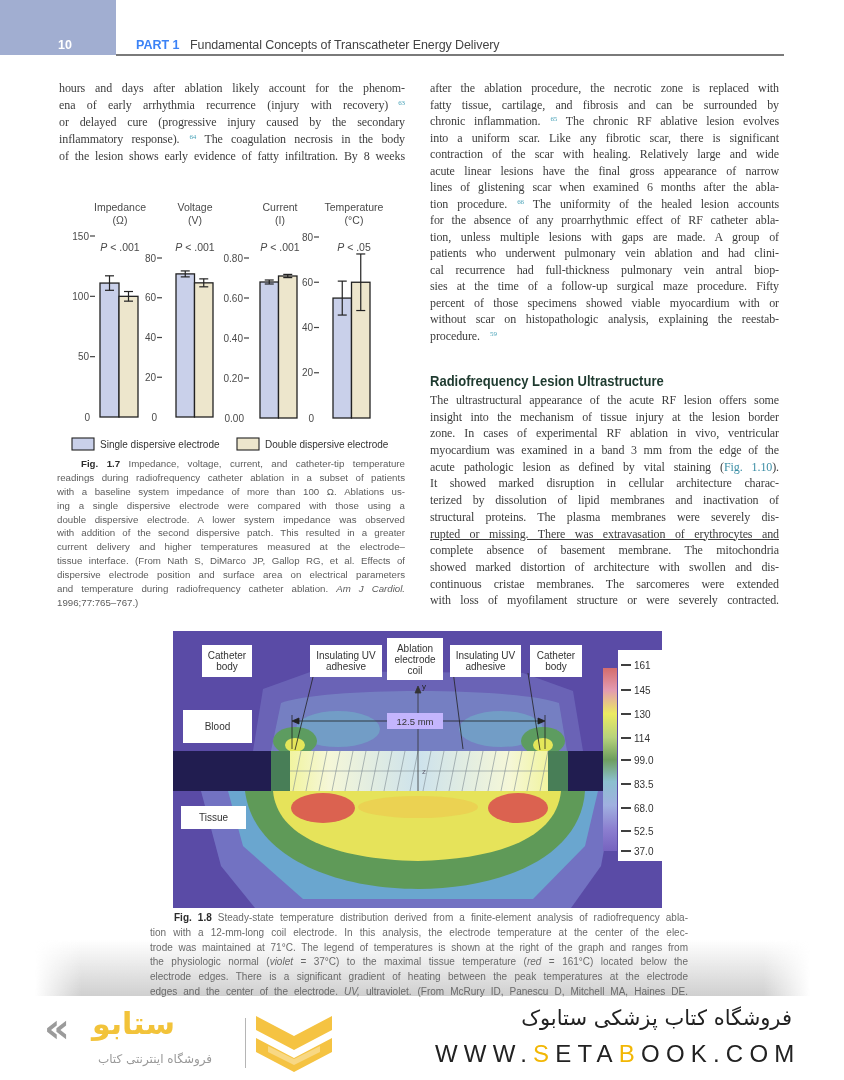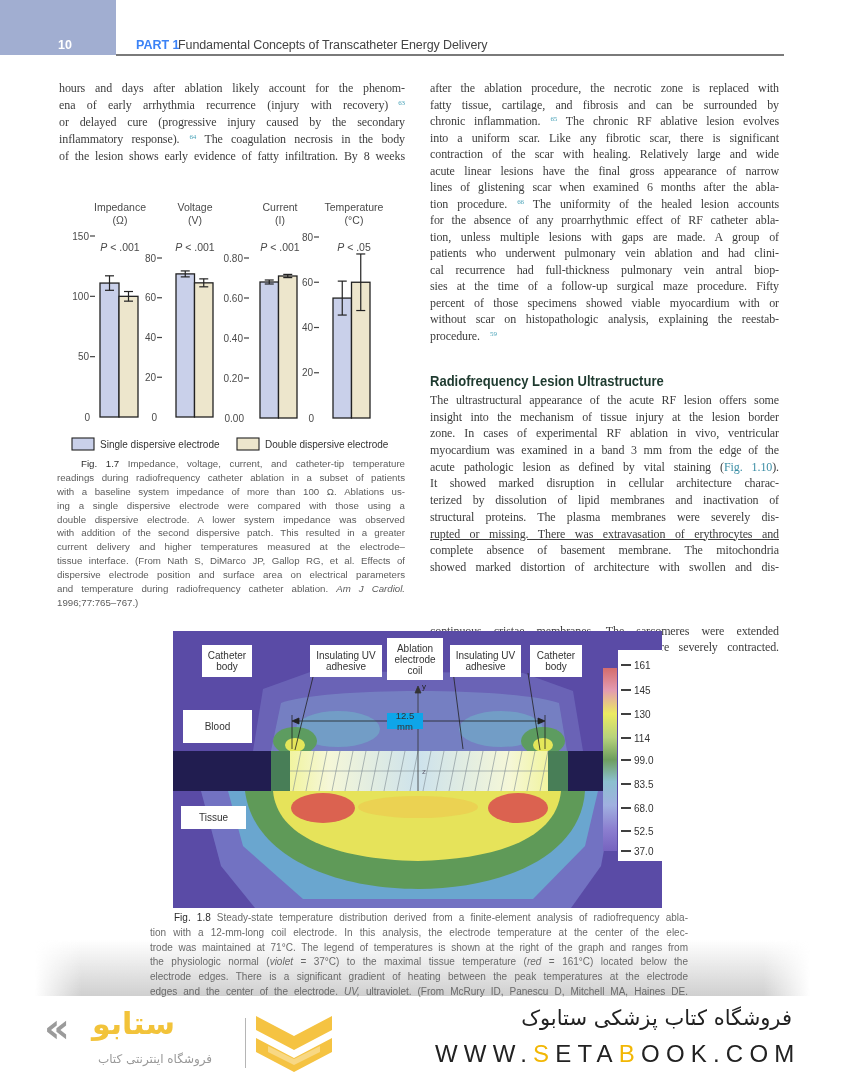--- a/index.html
+++ b/index.html
@@ -3,30 +3,30 @@
 <meta charset="utf-8">
 <style>
   html,body{margin:0;padding:0;background:#fff;}
   #page{position:relative;width:844px;height:1080px;overflow:hidden;background:#fff;font-family:"Liberation Serif",serif;color:#3b3b3b;}
   .abs{position:absolute;}
   
   .hdr-block{left:0;top:0;width:116px;height:55px;background:#a1aed1;}
   .pg-num{left:50px;top:38px;width:30px;text-align:center;color:#fff;font:bold 12.5px "Liberation Sans",sans-serif;}
   .hdr-rule{left:116px;top:54px;width:668px;height:1.5px;background:#7a7a7a;}
   .part{left:136px;top:38px;font:bold 12.5px "Liberation Sans",sans-serif;color:#3b82f6;}
-  .chap{left:178px;top:38px;font:12.5px "Liberation Sans",sans-serif;color:#444;letter-spacing:-0.1px;text-align:center;}
+  .chap{left:190px;top:38px;font:12.5px "Liberation Sans",sans-serif;color:#444;letter-spacing:-0.1px;text-align:center;}
   
   .tb .ln{overflow:hidden;text-align:justify;text-align-last:justify;}
   .tb .ln.nl{text-align-last:left;}
   .serif{font-family:"Liberation Serif",serif;font-size:12px;letter-spacing:-0.1px;color:#3d3d3d;}
   .serif .ln{height:17px;line-height:17px;}
   sup.ref{font-size:7px;vertical-align:4px;line-height:0;color:#4aa3b8;cursor:pointer;padding-left:10px;}
   .lnk{color:#3b8ea5;cursor:pointer;}
   .cap{font-family:"Liberation Sans",sans-serif;color:#5c5c5c;}
-  .cap b{color:#2c2c2c;font-weight:normal;padding-left:24px;}
+  .cap b{color:#2c2c2c;font-weight:bold;padding-left:24px;}
   .cap17{font-size:9.7px;}
   .cap17 .ln{height:13.9px;line-height:13.9px;}
   .cap18{font-size:10px;color:#6a6a6a;}
   .cap18 .ln{height:14.8px;line-height:14.8px;}
   .heading{left:430px;top:372px;font:bold 15.5px "Liberation Sans",sans-serif;color:#1e3a2f;white-space:nowrap;transform:scaleX(0.84);transform-origin:left top;}
   
   #fig17{left:55px;top:195px;width:350px;height:265px;}
   #fig17 text{font-family:"Liberation Sans",sans-serif;fill:#4a4a4a;}
   #fig17 .ct{font-size:10.5px;}
   #fig17 .tk{font-size:10px;}
@@ -218,21 +218,21 @@
       <div class="ln" style="height: 16.7px; line-height: 16.7px;">insight into the mechanism of tissue injury at the lesion border</div>
       <div class="ln" style="height: 16.7px; line-height: 16.7px;">zone. In cases of experimental RF ablation in vivo, ventricular</div>
       <div class="ln" style="height: 16.7px; line-height: 16.7px;">myocardium was examined in a band 3 mm from the edge of the</div>
       <div class="ln" style="height: 16.7px; line-height: 16.7px;">acute pathologic lesion as defined by vital staining (<span class="lnk">Fig. 1.10</span>).</div>
       <div class="ln" style="height: 16.7px; line-height: 16.7px;">It showed marked disruption in cellular architecture charac-</div>
       <div class="ln" style="height: 16.7px; line-height: 16.7px;">terized by dissolution of lipid membranes and inactivation of</div>
       <div class="ln" style="height: 16.7px; line-height: 16.7px;">structural proteins. The plasma membranes were severely dis-</div>
       <div class="ln" style="height: 16.7px; line-height: 16.7px; text-decoration: underline;">rupted or missing. There was extravasation of erythrocytes and</div>
       <div class="ln" style="height: 16.7px; line-height: 16.7px;">complete absence of basement membrane. The mitochondria</div>
       <div class="ln" style="height: 16.7px; line-height: 16.7px;">showed marked distortion of architecture with swollen and dis-</div>
-      <div class="ln" style="height: 16.7px; line-height: 16.7px; margin-top: 47px;">continuous cristae membranes. The sarcomeres were extended</div>
+      <div class="ln" style="height: 16.7px; line-height: 16.7px;">continuous cristae membranes. The sarcomeres were extended</div>
       <div class="ln" style="height: 16.7px; line-height: 16.7px;">with loss of myofilament structure or were severely contracted.</div>
     </div>
 
   <div id="heat" class="abs">
     <svg width="489" height="277" viewBox="0 0 489 277">
       <defs>
         <linearGradient id="cbar" x1="0" y1="0" x2="0" y2="1">
           <stop offset="0" stop-color="#d46c6c"></stop>
           <stop offset="0.12" stop-color="#e39ab0"></stop>
           <stop offset="0.25" stop-color="#ecea62"></stop>
@@ -338,21 +338,21 @@
         <text x="461" y="224" class="cbtxt">37.0</text>
       </g>
     </svg>
     <div class="hl" style="left:29px;top:14px;width:50px;height:32px;">Catheter body</div>
     <div class="hl" style="left:137px;top:14px;width:72px;height:32px;">Insulating UV adhesive</div>
     <div class="hl" style="left:214px;top:7px;width:56px;height:42px;">Ablation electrode coil</div>
     <div class="hl" style="left:277px;top:14px;width:71px;height:32px;">Insulating UV adhesive</div>
     <div class="hl" style="left:357px;top:14px;width:52px;height:32px;">Catheter body</div>
     <div class="hl" style="left:10px;top:79px;width:69px;height:33px;">Blood</div>
     <div class="hl" style="left:8px;top:175px;width:65px;height:23px;">Tissue</div>
-    <div class="hl" style="left:214px;top:82px;width:36px;height:16px;font-size:9.5px;background:#0ea5e9;">12.5 mm</div>
+    <div class="hl" style="left:214px;top:82px;width:56px;height:16px;font-size:9.5px;background:#c4b5fd;">12.5 mm</div>
   </div>
 
   <div class="abs fade"></div>
   <div class="abs tb cap cap18" style="left:150px;top:911px;width:538px;">
       <div class="ln"><b>Fig. 1.8</b> Steady-state temperature distribution derived from a finite-element analysis of radiofrequency abla-</div>
       <div class="ln">tion with a 12-mm-long coil electrode. In this analysis, the electrode temperature at the center of the elec-</div>
       <div class="ln">trode was maintained at 71°C. The legend of temperatures is shown at the right of the graph and ranges from</div>
       <div class="ln">the physiologic normal (<i>violet</i> = 37°C) to the maximal tissue temperature (<i>red</i> = 161°C) located below the</div>
       <div class="ln">electrode edges. There is a significant gradient of heating between the peak temperatures at the electrode</div>
       <div class="ln">edges and the center of the electrode. <i>UV,</i> ultraviolet. (From McRury ID, Panescu D, Mitchell MA, Haines DE.</div>

